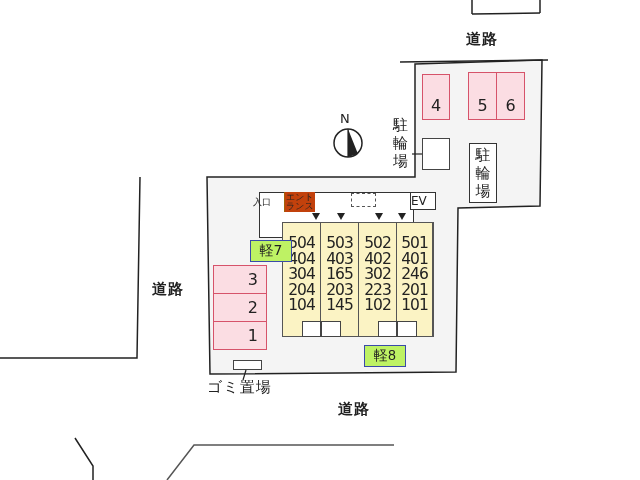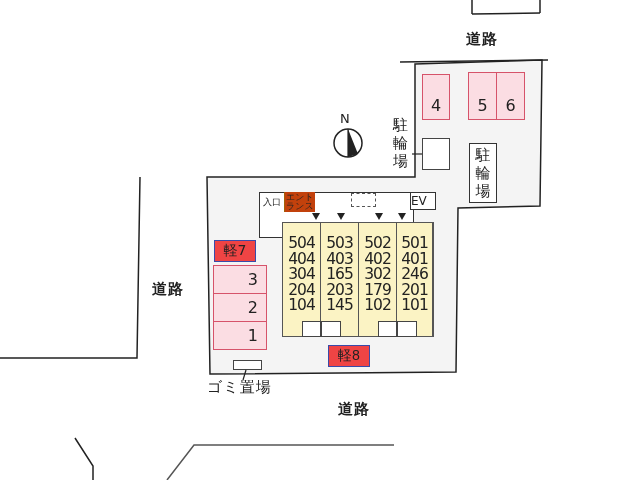--- a/index.html
+++ b/index.html
@@ -5,22 +5,22 @@
   html, body { margin:0; padding:0; background:#ffffff; }
   body { width:640px; height:480px; position:relative; overflow:hidden;
          font-family:"DejaVu Sans", sans-serif; color:#222; }
   .abs { position:absolute; }
   svg.lines { position:absolute; left:0; top:0; }
   .road-label { position:absolute; font-size:15px; font-weight:bold; color:#222; letter-spacing:1px; }
   .spot { position:absolute; background:#fbdde3; border:1.5px solid #d6536a; box-sizing:border-box;
           font-size:16px; color:#222; display:flex; align-items:flex-end; justify-content:center; padding-bottom:4px; }
   .spot-h { position:absolute; background:#fbdde3; border:1.5px solid #d6536a; box-sizing:border-box;
             font-size:16px; color:#222; display:flex; align-items:center; justify-content:flex-end; padding-right:8px; }
-  .kei { position:absolute; background:#ef4444; border:1.5px solid #3a4aa8; box-sizing:border-box;
-         font-size:14px; display:flex; align-items:center; justify-content:center; }
+  .kei { position:absolute; background:#bef264; border:1.5px solid #3a4aa8; box-sizing:border-box;
+         font-size:14px; display:flex; align-items:center; justify-content:center;margin-left:36px; }
   .bike { position:absolute; border:1.5px solid #333; background:#fff; box-sizing:border-box;
           font-size:15px; line-height:18px; display:flex; flex-direction:column; align-items:center; justify-content:center; }
   .vlabel { position:absolute; font-size:15px; line-height:18px; display:flex; flex-direction:column; align-items:center; }
   .building { position:absolute; left:282px; top:222px; width:152px; height:115px; background:#fbf3c4;
               border:1.5px solid #555; box-sizing:border-box; }
   .col { position:absolute; top:0; height:100%; border-right:1.5px solid #555; box-sizing:border-box;
          display:flex; flex-direction:column; align-items:center; padding-top:13px; }
   .col:last-child { border-right:none; }
   .room { font-size:15.5px; line-height:15.5px; letter-spacing:-1px; color:#222; }
   .box { position:absolute; background:#fff; border:1.5px solid #444; box-sizing:border-box; }
@@ -78,21 +78,21 @@
     <line x1="412" y1="154" x2="422" y2="154" stroke="#222" stroke-width="1.2"></line>
   </svg>
 
 <div class="bike" style="left:469px; top:143px; width:28px; height:60px;">
   <span>駐</span>
   <span>輪</span>
   <span>場</span>
 </div>
 
 <div class="box" style="left:259px; top:192px; width:155px; height:46px; border-color:#333;"></div>
-<div class="abs small-text" style="left:263px; top:198px;">入口</div>
+<div class="abs small-text" style="left:253px; top:198px;">入口</div>
 <div class="abs small-text" style="left:284px; top:192px; width:28px; background:#c2410c; border-left:1px solid #a16207; padding:1px 1px;">
   <div>エント</div>
   <div>ランス</div>
 </div>
 <div class="abs" style="left:351px; top:193px; width:25px; height:14px; border:1.5px dashed #555; box-sizing:border-box;"></div>
 <div class="abs" style="left:410px; top:192px; width:26px; height:18px; border:1.5px solid #333; box-sizing:border-box; background:#fff; font-size:12px; line-height:16px;">EV</div>
 
 <div class="building">
   <div class="col" style="left:0; width:38px;">
     <span class="room">504</span>
@@ -105,21 +105,21 @@
     <span class="room">503</span>
     <span class="room">403</span>
     <span class="room">165</span>
     <span class="room">203</span>
     <span class="room">145</span>
   </div>
   <div class="col" style="left:76px; width:38px;align-items:center;">
     <span class="room">502</span>
     <span class="room">402</span>
     <span class="room">302</span>
-    <span class="room">179</span>
+    <span class="room">223</span>
     <span class="room">102</span>
   </div>
   <div class="col" style="left:114px; width:36px;">
     <span class="room">501</span>
     <span class="room">401</span>
     <span class="room">246</span>
     <span class="room">201</span>
     <span class="room">101</span>
   </div>
 

